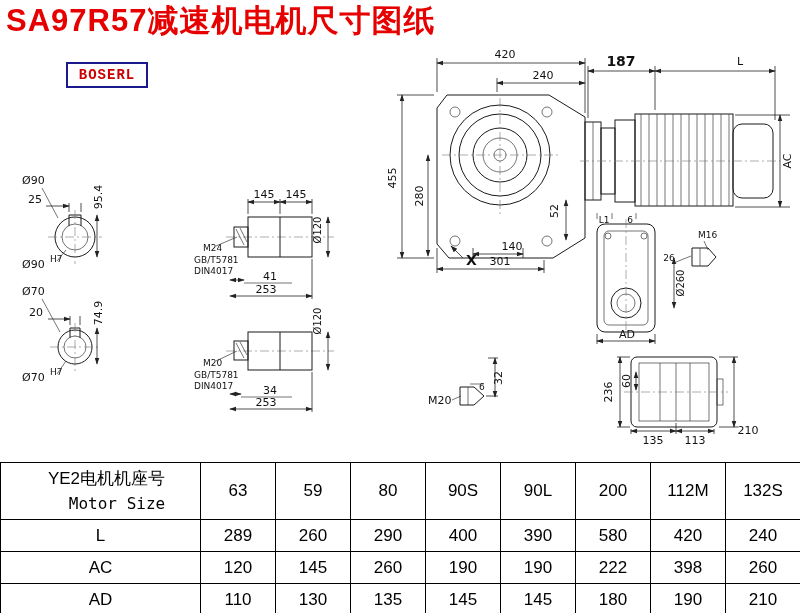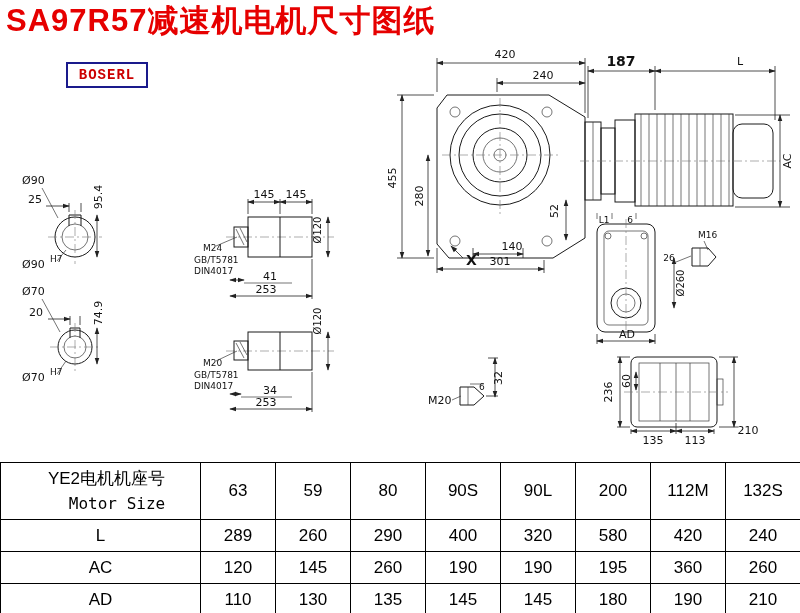--- a/index.html
+++ b/index.html
@@ -308,34 +308,34 @@
         <th>200</th>
         <th>112M</th>
         <th>132S</th>
       </tr>
       <tr>
         <td>L</td>
         <td>289</td>
         <td>260</td>
         <td>290</td>
         <td>400</td>
-        <td>320</td>
+        <td>390</td>
         <td>580</td>
         <td>420</td>
         <td>240</td>
       </tr>
       <tr>
         <td>AC</td>
         <td>120</td>
         <td>145</td>
         <td>260</td>
         <td>190</td>
         <td>190</td>
-        <td>195</td>
-        <td>360</td>
+        <td>222</td>
+        <td>398</td>
         <td>260</td>
       </tr>
       <tr>
         <td>AD</td>
         <td>110</td>
         <td>130</td>
         <td>135</td>
         <td>145</td>
         <td>145</td>
         <td>180</td>

